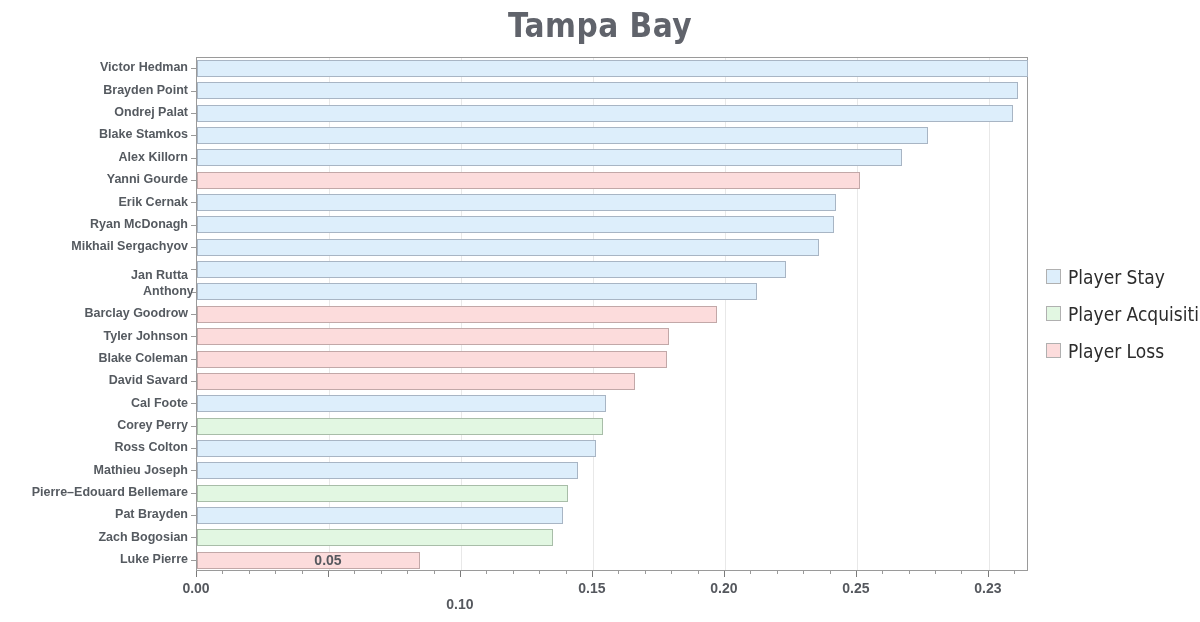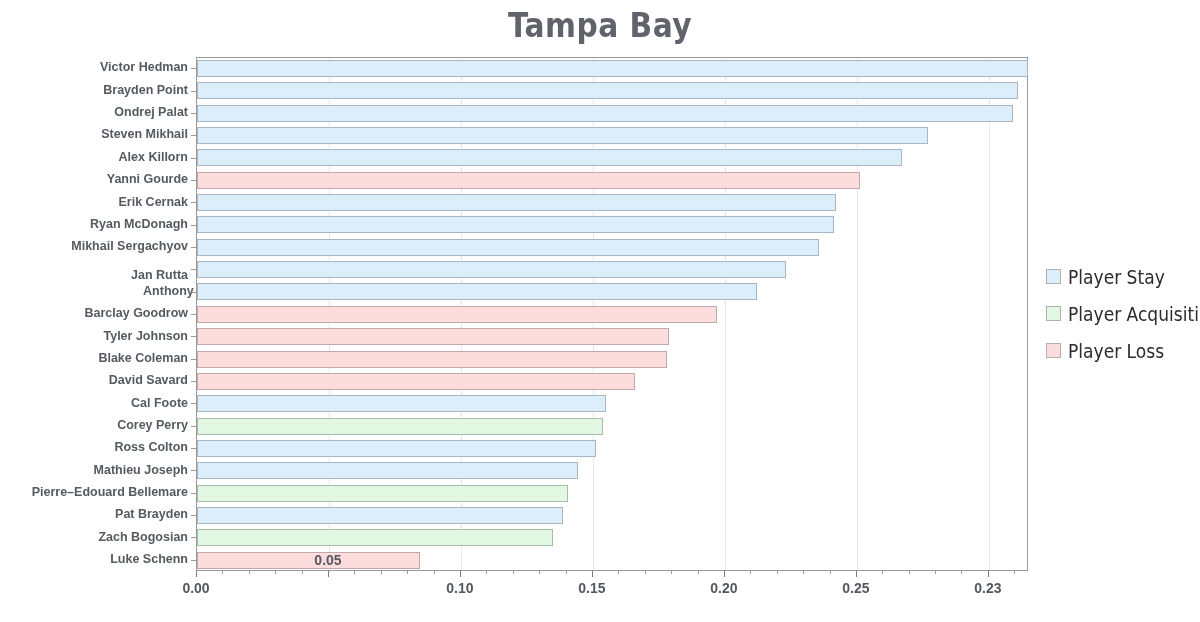--- a/index.html
+++ b/index.html
@@ -159,21 +159,21 @@
   <div id="chart-title">Tampa Bay</div>
 
   <div id="y-axis">
       <div class="ytick" style="left: 191px; top: 68.1739px;"></div>
       <div class="ylabel" style="right: 1012px; top: 57.4239px;">Victor Hedman</div>
       <div class="ytick" style="left: 191px; top: 90.5217px;"></div>
       <div class="ylabel" style="right: 1012px; top: 79.7717px;">Brayden Point</div>
       <div class="ytick" style="left: 191px; top: 112.87px;"></div>
       <div class="ylabel" style="right: 1012px; top: 102.12px;">Ondrej Palat</div>
       <div class="ytick" style="left: 191px; top: 135.217px;"></div>
-      <div class="ylabel" style="right: 1012px; top: 124.467px;">Steven Mikhail</div>
+      <div class="ylabel" style="right: 1012px; top: 124.467px;">Blake Stamkos</div>
       <div class="ytick" style="left: 191px; top: 157.565px;"></div>
       <div class="ylabel" style="right: 1012px; top: 146.815px;">Alex Killorn</div>
       <div class="ytick" style="left: 191px; top: 179.913px;"></div>
       <div class="ylabel" style="right: 1012px; top: 169.163px;">Yanni Gourde</div>
       <div class="ytick" style="left: 191px; top: 202.261px;"></div>
       <div class="ylabel" style="right: 1012px; top: 191.511px;">Erik Cernak</div>
       <div class="ytick" style="left: 191px; top: 224.609px;"></div>
       <div class="ylabel" style="right: 1012px; top: 213.859px;">Ryan McDonagh</div>
       <div class="ytick" style="left: 191px; top: 246.957px;"></div>
       <div class="ylabel" style="right: 1012px; top: 236.207px;">Mikhail Sergachyov</div>
@@ -197,21 +197,21 @@
       <div class="ylabel" style="right: 1012px; top: 437.337px;">Ross Colton</div>
       <div class="ytick" style="left: 191px; top: 470.435px;"></div>
       <div class="ylabel" style="right: 1012px; top: 459.685px;">Mathieu Joseph</div>
       <div class="ytick" style="left: 191px; top: 492.783px;"></div>
       <div class="ylabel" style="right: 1012px; top: 482.033px; margin-left: 20px;">Pierre–Edouard Bellemare</div>
       <div class="ytick" style="left: 191px; top: 515.13px;"></div>
       <div class="ylabel" style="right: 1012px; top: 504.38px;">Pat Brayden</div>
       <div class="ytick" style="left: 191px; top: 537.478px;"></div>
       <div class="ylabel" style="right: 1012px; top: 526.728px;">Zach Bogosian</div>
       <div class="ytick" style="left: 191px; top: 559.826px;"></div>
-      <div class="ylabel" style="right: 1012px; top: 549.076px;">Luke Schenn</div>
+      <div class="ylabel" style="right: 1012px; top: 549.076px;">Luke Pierre</div>
     </div>
 
   <div id="plot-area">
       <div class="gridline" style="left: 131.98px;"></div>
       <div class="gridline" style="left: 263.959px;"></div>
       <div class="gridline" style="left: 395.939px;"></div>
       <div class="gridline" style="left: 527.919px;"></div>
       <div class="gridline" style="left: 659.898px;"></div>
       <div class="gridline" style="left: 791.878px;"></div>
       <div class="row" style="top: 0px; width: 832px;">
@@ -284,21 +284,21 @@
         <div class="bar loss" title="Luke Schenn: 0.0845" style="width: 223.046px;"></div>
       </div>
     </div>
 
   <div id="x-axis">
       <div class="xtick-major" style="left: 196px; top: 571px;"></div>
       <div class="xticklabel" style="left: 196px; top: 580px;">0.00</div>
       <div class="xtick-major" style="left: 327.98px; top: 571px;"></div>
       <div class="xticklabel" style="left: 327.98px; top: 552px;">0.05</div>
       <div class="xtick-major" style="left: 459.959px; top: 571px;"></div>
-      <div class="xticklabel" style="left: 459.959px; top: 580px;">0.10</div>
+      <div class="xticklabel" style="left: 459.959px; top: 596px;">0.10</div>
       <div class="xtick-major" style="left: 591.939px; top: 571px;"></div>
       <div class="xticklabel" style="left: 591.939px; top: 580px;">0.15</div>
       <div class="xtick-major" style="left: 723.919px; top: 571px;"></div>
       <div class="xticklabel" style="left: 723.919px; top: 580px;">0.20</div>
       <div class="xtick-major" style="left: 855.898px; top: 571px;"></div>
       <div class="xticklabel" style="left: 855.898px; top: 580px;">0.25</div>
       <div class="xtick-major" style="left: 987.878px; top: 571px;"></div>
       <div class="xticklabel" style="left: 987.878px; top: 580px;">0.23</div>
       <div class="xtick-minor" style="left: 222.396px; top: 571px;"></div>
       <div class="xtick-minor" style="left: 248.792px; top: 571px;"></div>

